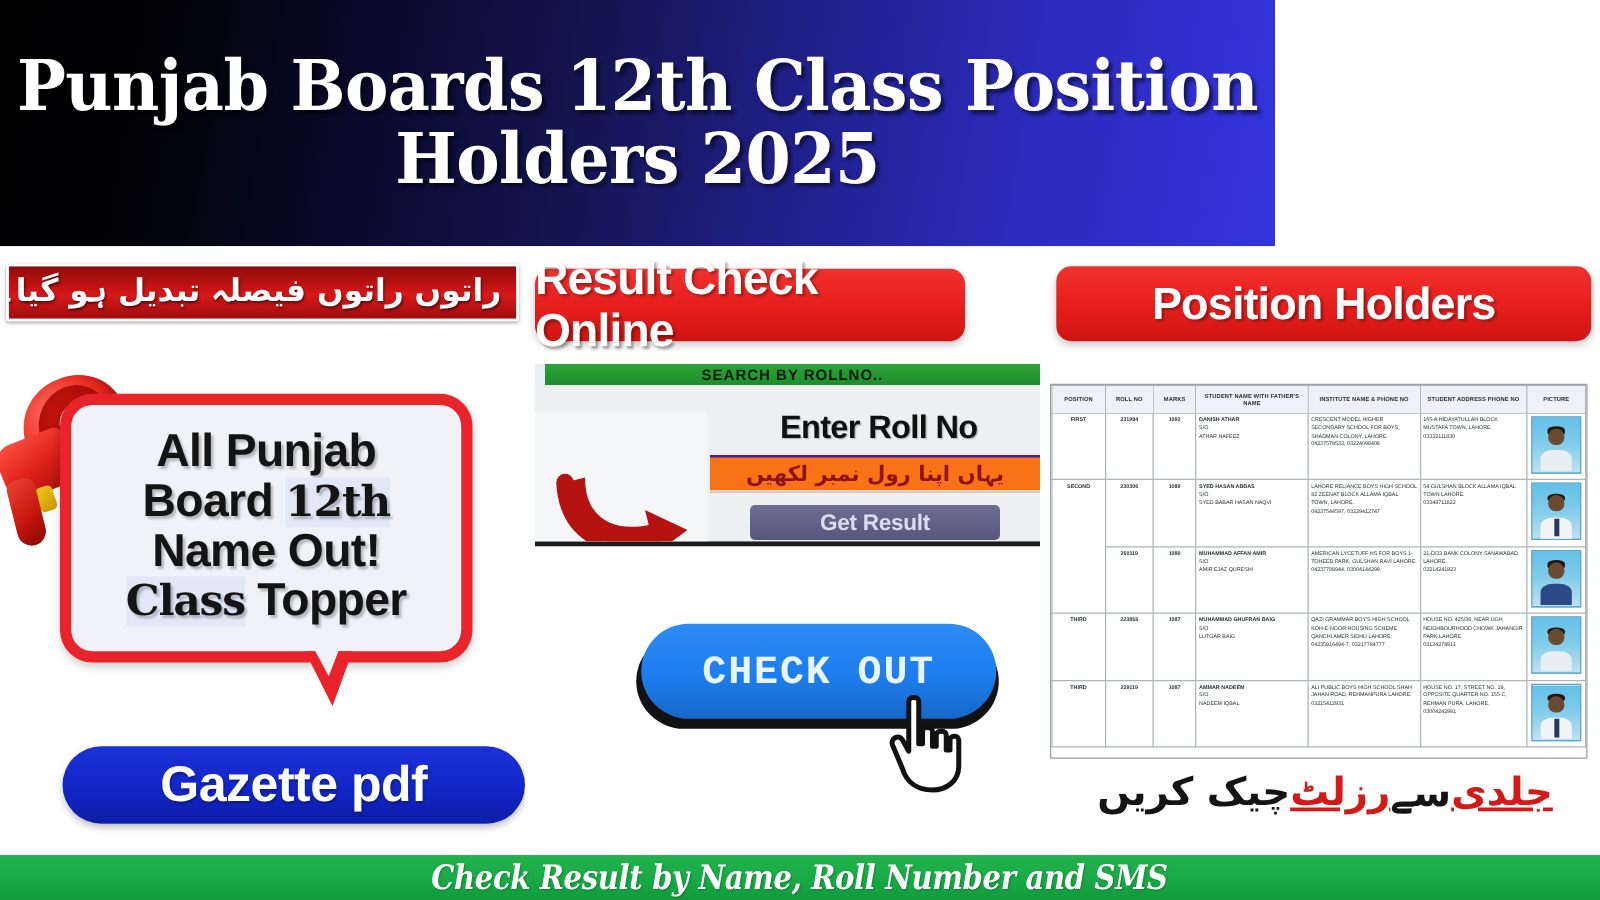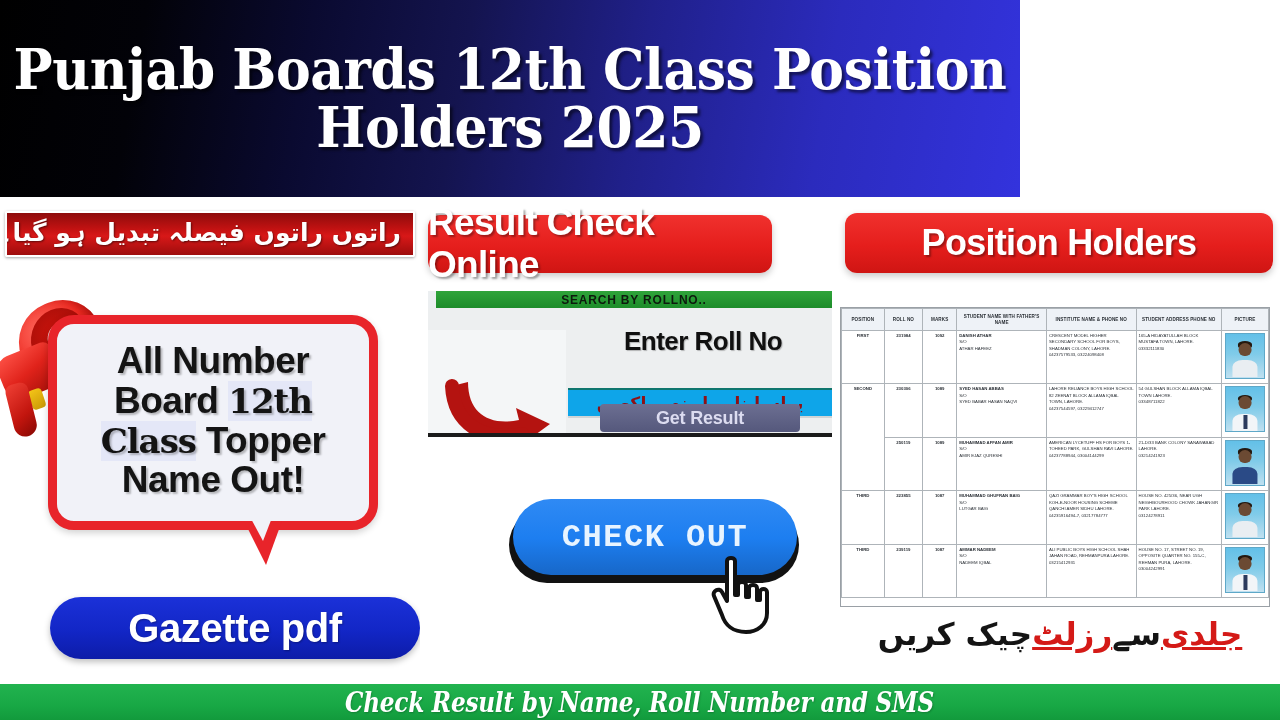--- a/index.html
+++ b/index.html
@@ -202,23 +202,23 @@
   .rf-arrow { position: absolute; left: 10px; top: 38px; width: 120px; height: 86px; }
   .rf-right { position: absolute; left: 140px; top: 0; width: 264px; height: 129px; }
   .rf-enter {
     position: absolute; left: 10px; top: 18px; width: 250px;
     text-align: center; font-size: 26px; font-weight: 700; color: #101010;
     font-family: "Liberation Sans", sans-serif; letter-spacing: -0.5px;
     text-shadow: 1px 1px 1px rgba(0,0,0,0.25);
   }
   .rf-field {
     position: absolute; left: 0; top: 56px; width: 264px; height: 30px;
-    background: #0ea5e9;
-    border-top: 2px solid #0f766e; border-bottom: 2px solid #cfd4d6;
-    display: flex; align-items: center; justify-content: center; margin-top: 24px;
+    background: #f97316;
+    border-top: 2px solid #4c1d95; border-bottom: 2px solid #cfd4d6;
+    display: flex; align-items: center; justify-content: center;
   }
   .rf-field span {
     color: #8e1216; font-size: 17px; font-weight: 700; direction: rtl;
     font-family: "DejaVu Sans", sans-serif; white-space: nowrap;
   }
   .rf-getbtn {
     position: absolute; left: 32px; top: 96px; width: 200px; height: 28px;
     background: linear-gradient(180deg,#6c6f92 0%,#55587c 100%);
     border-radius: 4px;
     display: flex; align-items: center; justify-content: center;
@@ -352,24 +352,24 @@
       <div class="mega-mouth"></div>
       <div class="mega-inner"></div>
       <div class="mega-dot"></div>
       <div class="mega-body"></div>
       <div class="mega-trigger"></div>
       <div class="mega-handle"></div>
     </div>
 
     <div class="bubble-wrap">
       <div class="bubble">
-        <div class="bubble-line bl1">All Number</div>
+        <div class="bubble-line bl1">All Punjab</div>
         <div class="bubble-line bl2"><span>Board </span><span class="hl">12th</span></div>
+        <div class="bubble-line bl4">Name Out!</div>
         <div class="bubble-line bl3"><span class="hl">Class</span><span> Topper</span></div>
-        <div class="bubble-line bl4">Name Out!</div>
       </div>
       <div class="bubble-tail"></div>
       <div class="bubble-tail-in"></div>
     </div>
 
     <div class="gazette">
       <span>Gazette pdf</span>
     </div>
   </div>
 

